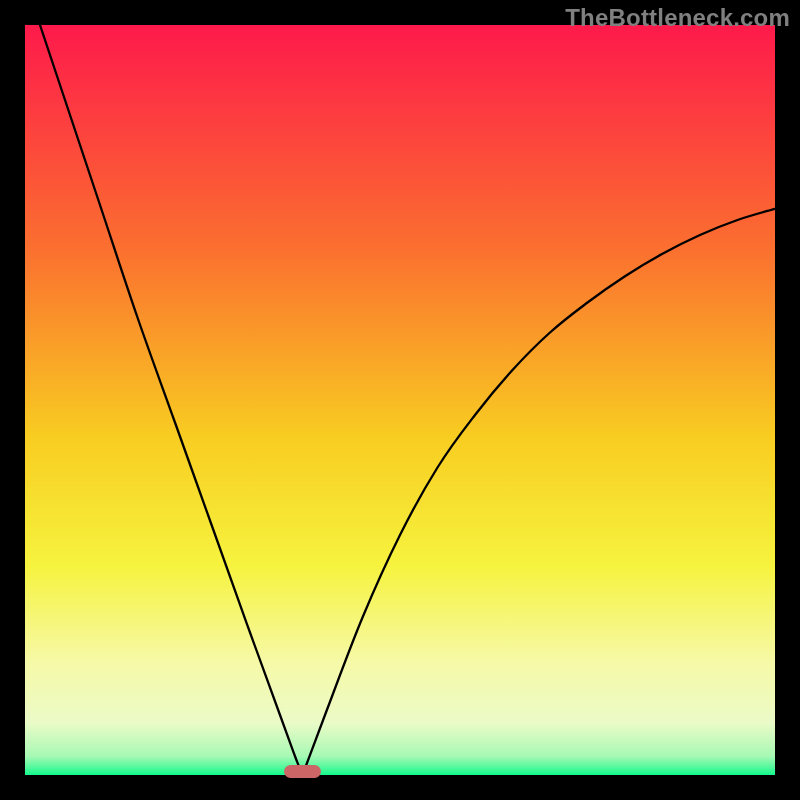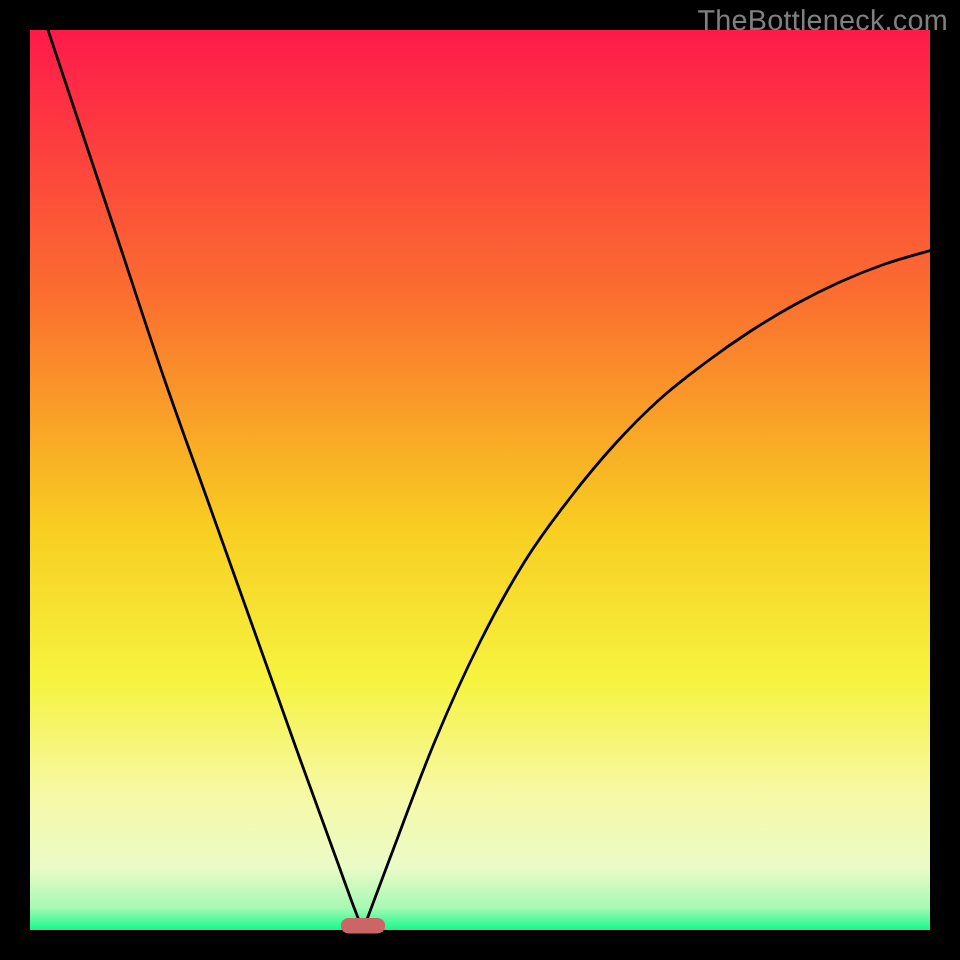--- a/index.html
+++ b/index.html
@@ -25,21 +25,21 @@
     width: 750px;
     height: 750px;
   }
   .watermark {
     position: absolute;
     top: 4px;
     right: 10px;
     color: #808080;
     font-family: Arial, Helvetica, sans-serif;
     font-size: 24px;
-    font-weight: 400;
+    font-weight: 700;
     letter-spacing: 0.2px;
   }
   .marker {
     position: absolute;
     background: #cc6666;
     border-radius: 8px;
   }
 </style>
 </head>
 <body>

